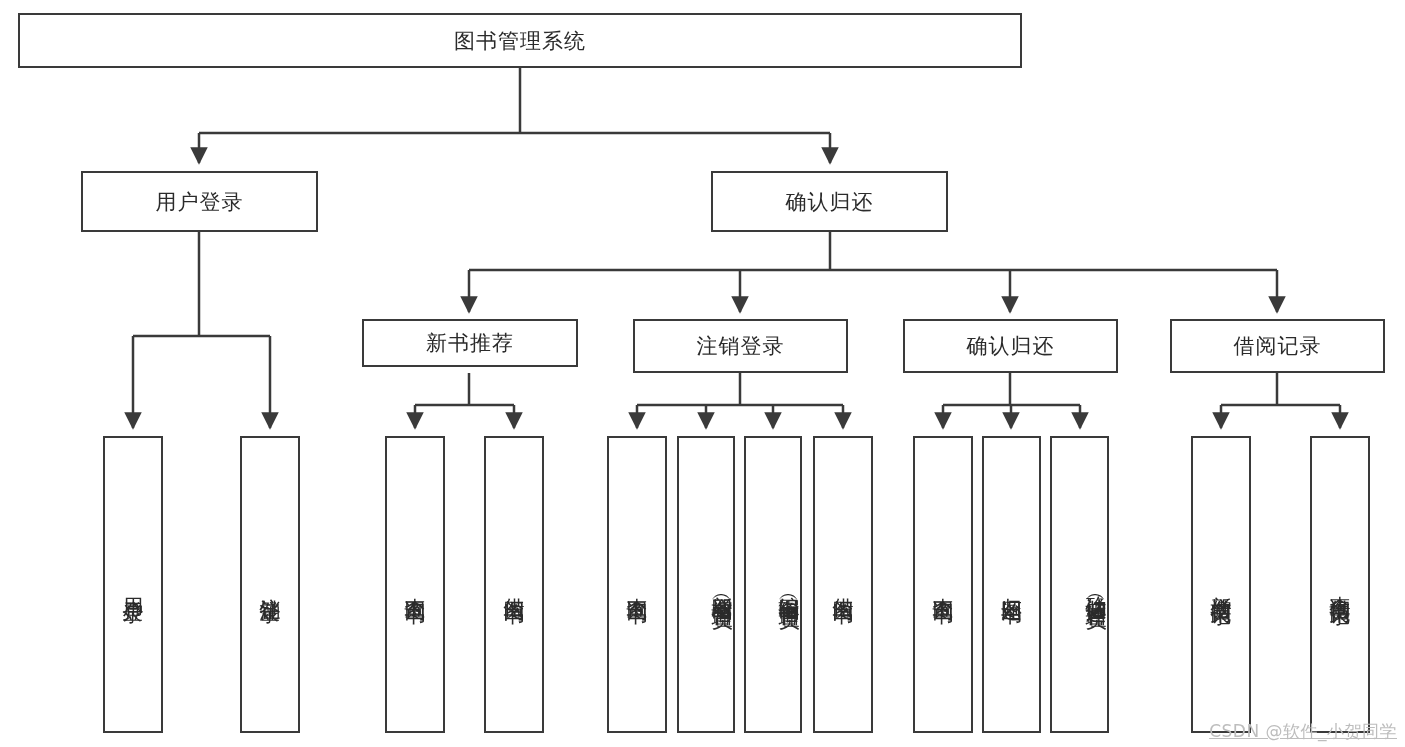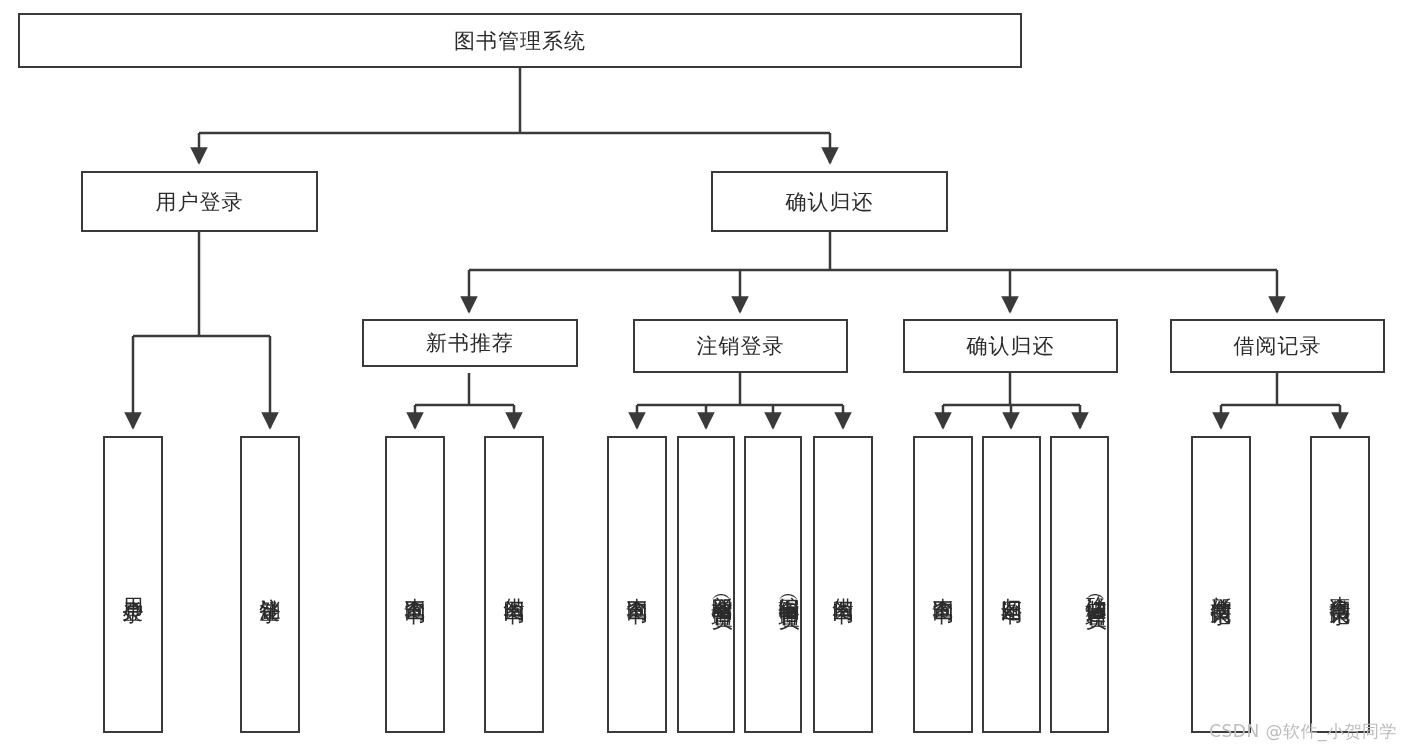--- a/index.html
+++ b/index.html
@@ -55,20 +55,21 @@
   }
   #watermark {
     position: absolute;
     right: 8px;
     bottom: 4px;
     font-size: 17px;
     color: #bdbdbd;
     letter-spacing: 0.5px;
     white-space: nowrap;
     pointer-events: none;
+    text-decoration: underline;
   }
 </style>
 </head>
 <body>
 
 <svg id="canvas" viewBox="0 0 1405 747" xmlns="http://www.w3.org/2000/svg">
   <defs>
     <marker id="arrow" viewBox="0 0 10 10" refX="9" refY="5" markerWidth="7" markerHeight="7" orient="auto-start-reverse">
       <path d="M 0 0 L 10 5 L 0 10 z" fill="#3a3a3a"></path>
     </marker>

